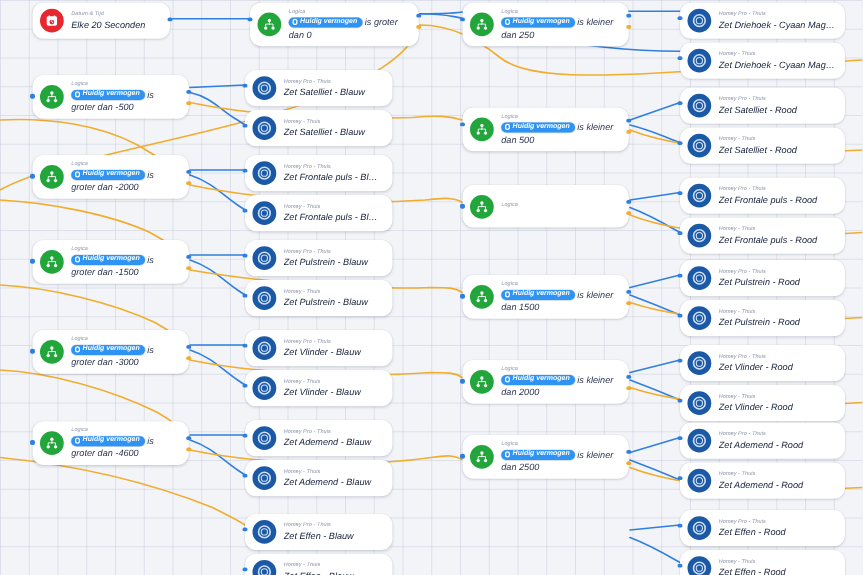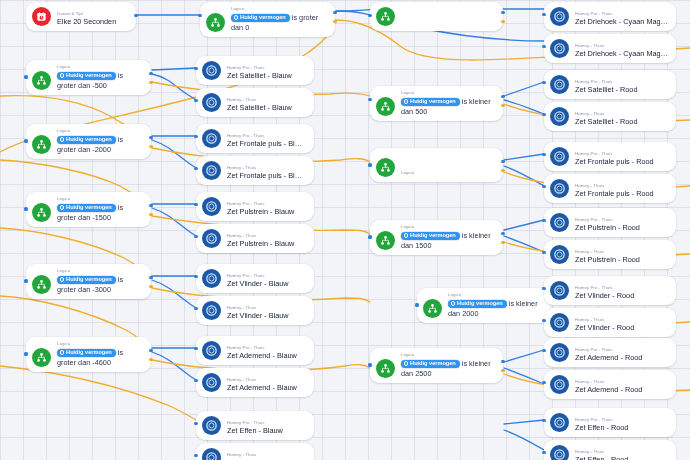--- a/index.html
+++ b/index.html
@@ -17,23 +17,24 @@
       linear-gradient(to bottom, rgba(203,208,222,.55) 1px, transparent 1px);
     background-size:23px 23px;
   }
   #wires{position:absolute;inset:0;width:690px;height:460px;pointer-events:none;}
 
   .card{
     position:absolute;
     background:#ffffff;
     border-radius:9px;
     box-shadow:0 1px 2px rgba(20,30,60,.13),0 0 0 .5px rgba(20,30,60,.05);
-    display:flex;align-items:flex-end;
+    display:flex;align-items:center;
     padding:5px 8px 5px 6px;
     box-sizing:border-box;
+    font-style:italic;
   }
   .ic{
     width:19px;height:19px;border-radius:50%;
     flex:0 0 19px;margin-right:6px;
     display:flex;align-items:center;justify-content:center;
     position:relative;
   }
   .ic svg{display:block;}
   .ic-red{background:#e8262d;}
   .ic-green{background:#22a63c;}
@@ -260,20 +261,27 @@
       </div>
       <div class="card" style="left: 370px; top: 2px; width: 133px; min-height: 27px;">
         <div class="ic ic-green">
           <svg width="11" height="11" viewBox="0 0 24 24" fill="none">
             <circle cx="12" cy="5.2" r="2.9" fill="#fff"></circle>
             <circle cx="5.6" cy="18.4" r="2.9" fill="#fff"></circle>
             <circle cx="18.4" cy="18.4" r="2.9" fill="#fff"></circle>
             <path d="M12 8.1v3.4M12 11.5H5.6v4M12 11.5h6.4v4" stroke="#fff" stroke-width="1.5" stroke-linecap="round" stroke-linejoin="round"></path>
           </svg>
         </div>
+        <div class="body">
+          <div class="sub">Logica</div>
+          <div class="ttl wrap"><span class="tok">
+              <span class="dot"></span>
+              <span>Huidig vermogen</span>
+            </span> <span class="cond">is kleiner dan 250</span></div>
+        </div>
         <div class="port p-blue" style="right: -1.6px; top: 8.5px;"></div>
         <div class="port p-orange" style="right: -1.6px; top: 17.5px;"></div>
         <div class="port p-blue" style="left: -1.6px; top: 11.9px; background: rgb(47, 127, 224);"></div>
       </div>
       <div class="card" style="left: 370px; top: 86px; width: 133px; min-height: 27px;">
         <div class="ic ic-green">
           <svg width="11" height="11" viewBox="0 0 24 24" fill="none">
             <circle cx="12" cy="5.2" r="2.9" fill="#fff"></circle>
             <circle cx="5.6" cy="18.4" r="2.9" fill="#fff"></circle>
             <circle cx="18.4" cy="18.4" r="2.9" fill="#fff"></circle>
@@ -320,21 +328,21 @@
           <div class="sub">Logica</div>
           <div class="ttl wrap"><span class="tok">
               <span class="dot"></span>
               <span>Huidig vermogen</span>
             </span> <span class="cond">is kleiner dan 1500</span></div>
         </div>
         <div class="port p-blue" style="right: -1.6px; top: 12px;"></div>
         <div class="port p-orange" style="right: -1.6px; top: 21px;"></div>
         <div class="port p-blue" style="left: -1.6px; top: 15.4px; background: rgb(47, 127, 224);"></div>
       </div>
-      <div class="card" style="left: 370px; top: 288px; width: 133px; min-height: 34px; margin-left: 47px;">
+      <div class="card" style="left: 370px; top: 288px; width: 133px; min-height: 34px;">
         <div class="ic ic-green">
           <svg width="11" height="11" viewBox="0 0 24 24" fill="none">
             <circle cx="12" cy="5.2" r="2.9" fill="#fff"></circle>
             <circle cx="5.6" cy="18.4" r="2.9" fill="#fff"></circle>
             <circle cx="18.4" cy="18.4" r="2.9" fill="#fff"></circle>
             <path d="M12 8.1v3.4M12 11.5H5.6v4M12 11.5h6.4v4" stroke="#fff" stroke-width="1.5" stroke-linecap="round" stroke-linejoin="round"></path>
           </svg>
         </div>
         <div class="body">
           <div class="sub">Logica</div>

